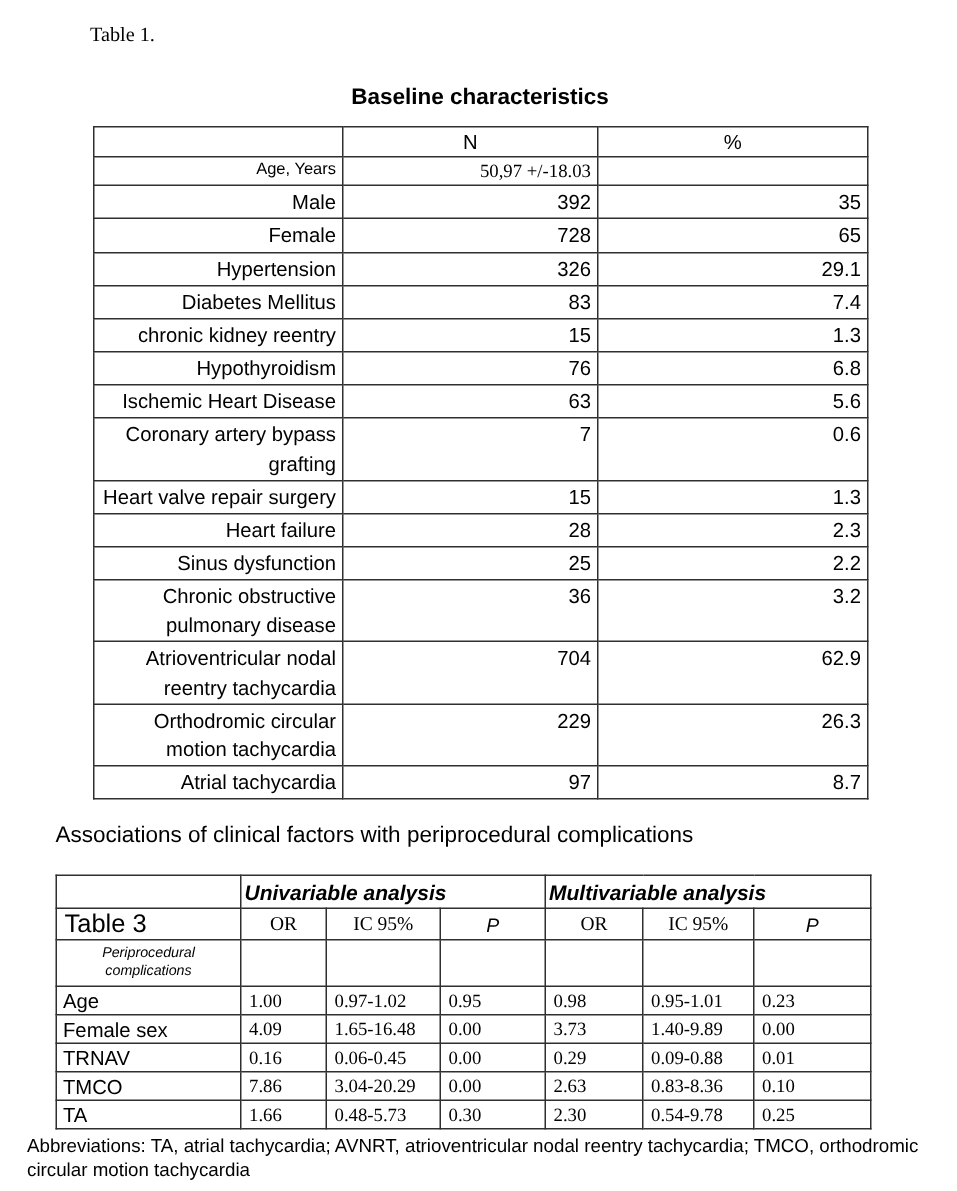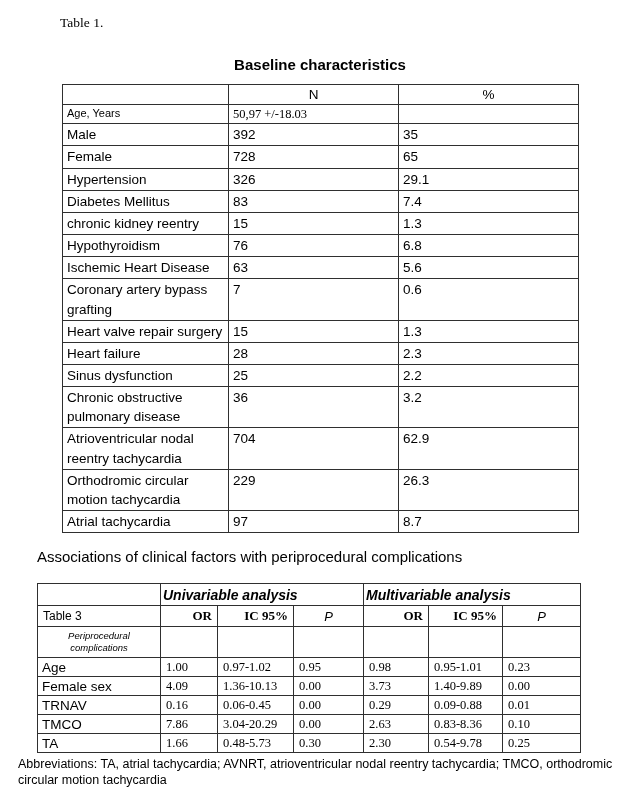--- a/index.html
+++ b/index.html
@@ -18,21 +18,21 @@
   
   #table1 {
     position:absolute; left:62px; top:84px; width:516px;
     border-collapse:collapse; table-layout:fixed;
   }
   #table1 th, #table1 td { border:1px solid #2f2f2f; }
   #table1 th {
     height:19px; font-weight:normal; font-size:13.5px; text-align:center; padding:0 4px;
   }
   #table1 td {
-    text-align:left; vertical-align:top; padding:1px 4px;
+    text-align:right; vertical-align:top; padding:1px 4px;
     font-size:13.5px; line-height:1.42;
   }
   #table1 tbody tr { height:21px; }
   #table1 tbody tr:first-child { height:17px; }
   #table1 tbody tr:first-child td { font-size:11px; line-height:1.3; }
   #table1 tbody tr:first-child td:nth-child(2) {
     font-family:"Liberation Serif", serif; font-size:12.5px;
   }
   
   .t3title {
@@ -44,25 +44,25 @@
     position:absolute; left:37px; top:583px; width:543px;
     border-collapse:collapse; table-layout:fixed;
   }
   #table3 td { border:1px solid #2f2f2f; overflow:hidden; }
   #table3 .group-head {
     height:19px; font-style:italic; font-size:14px; font-weight:600;
     text-align:left; padding:0 2px;
   }
   #table3 .corner-blank { height:19px; }
   #table3 .corner {
-    height:20px; font-size:12px; text-align:left; padding:0 5px; vertical-align:middle;
+    height:20px; font-size:17px; text-align:left; padding:0 5px; vertical-align:middle;
   }
   #table3 .or-head {
-    font-family:"Liberation Serif", serif; font-weight:bold; font-size:13px;
-    text-align:right; padding:0 5px; vertical-align:middle;
+    font-family:"Liberation Serif", serif; font-weight:normal; font-size:13px;
+    text-align:center; padding:0 5px; vertical-align:middle;
   }
   #table3 .p-head {
     font-style:italic; font-size:13px; text-align:center; vertical-align:middle;
   }
   #table3 .subrow td { height:26px; }
   #table3 .subrow-label {
     font-style:italic; font-size:9.5px; line-height:1.25; text-align:center;
     vertical-align:top; padding-top:3px;
   }
   #table3 tbody tr { height:19px; }
@@ -228,21 +228,21 @@
           <td>1.00</td>
           <td>0.97-1.02</td>
           <td>0.95</td>
           <td>0.98</td>
           <td>0.95-1.01</td>
           <td>0.23</td>
         </tr>
         <tr>
           <td>Female sex</td>
           <td>4.09</td>
-          <td>1.36-10.13</td>
+          <td>1.65-16.48</td>
           <td>0.00</td>
           <td>3.73</td>
           <td>1.40-9.89</td>
           <td>0.00</td>
         </tr>
         <tr>
           <td>TRNAV</td>
           <td>0.16</td>
           <td>0.06-0.45</td>
           <td>0.00</td>

